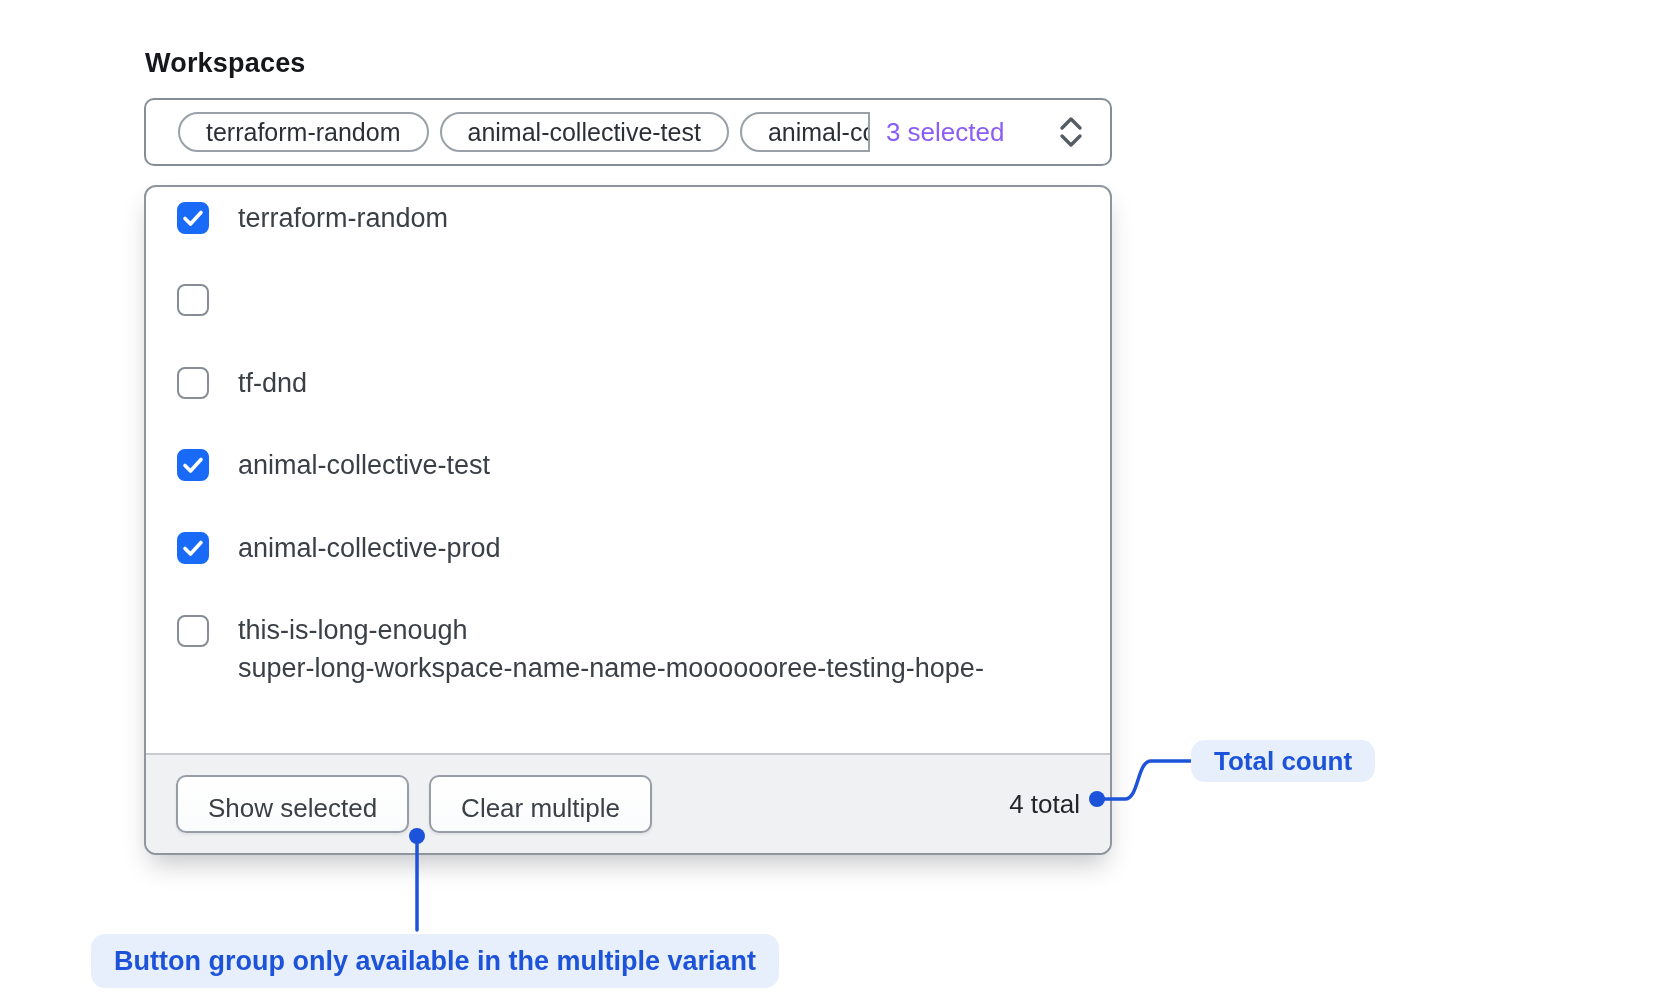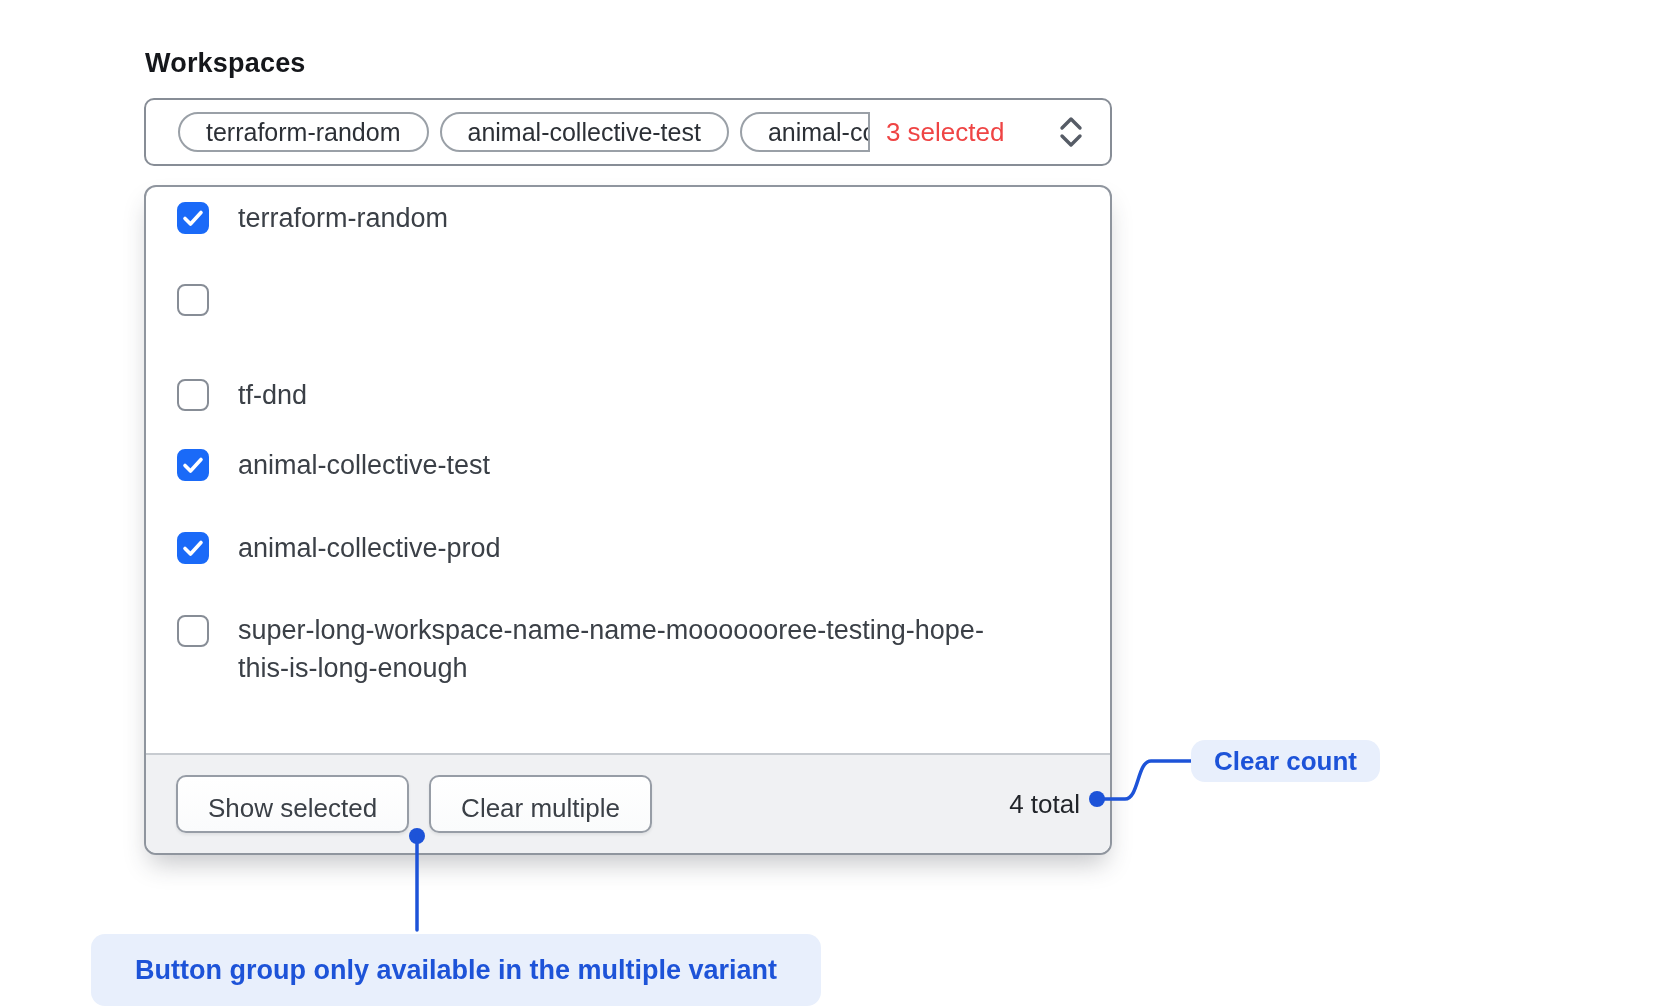--- a/index.html
+++ b/index.html
@@ -14,21 +14,21 @@
   
   .trigger { position: absolute; left: 117px; top: 98px; width: 968px; height: 68px;
     background: #fff; border: 2px solid #878d96; border-radius: 10px;
     display: flex; align-items: center; padding: 0 26px 0 32px; gap: 11px; z-index: 1; }
   .tag-pill { height: 40px; display: flex; align-items: center; padding: 0 26px;
     border: 2px solid #9aa0a7; border-radius: 999px; font-size: 25px; color: #2c3036;
     white-space: nowrap; flex: 0 0 auto; }
   .tag-clip-wrap { height: 40px; width: 130px; overflow: hidden; flex: 0 0 auto;
     border-right: 2px solid #9aa0a7; }
   .tag-clip-wrap .tag-pill { width: 260px; }
-  .selected-count { font-size: 26px; color: #ef4444; margin-left: 5px; white-space: nowrap; }
+  .selected-count { font-size: 26px; color: #8b5cf6; margin-left: 5px; white-space: nowrap; }
   .chevron { margin-left: auto; display: flex; align-items: center; }
 
   
   .panel { position: absolute; left: 117px; top: 185px; width: 968px; height: 670px;
     background: #fff; border: 2px solid #8f959e; border-radius: 12px; z-index: 2;
     box-shadow: 0 14px 26px -6px rgba(42, 48, 58, 0.28); }
   .option-row { position: absolute; left: 31px; display: flex; align-items: center;
     gap: 29px; height: 40px; cursor: pointer; }
   .option-row.two-line { align-items: flex-start; height: 80px; }
   .cbox { width: 32px; height: 32px; border: 2px solid #878d96; border-radius: 8px;
@@ -48,21 +48,21 @@
     background: linear-gradient(#ffffff, #fafbfc); border: 2px solid #979da6;
     border-radius: 10px; box-shadow: 0 2px 3px rgba(30, 34, 40, 0.08);
     font-family: "Liberation Sans", sans-serif; cursor: pointer; white-space: nowrap; }
   .total-count { margin-left: auto; font-size: 26px; color: #22252a; }
 
   
   .conn { position: absolute; z-index: 10; }
   .anno-badge { position: absolute; z-index: 10; display: flex; align-items: center;
     border-radius: 14px; white-space: nowrap; }
   .anno-badge.total { left: 1164px; top: 740px; height: 42px; padding: 0 23px; font-size: 26px; }
-  .anno-badge.group { left: 64px; top: 934px; height: 72px; padding: 0 44px; font-size: 27px; }
+  .anno-badge.group { left: 64px; top: 934px; height: 54px; padding: 0 23px; font-size: 27px; }
 </style>
 </head>
 <body>
 
 <div class="stage">
 
   <div class="field-label">Workspaces</div>
 
   <div class="trigger">
     <span class="tag-pill">terraform-random</span>
@@ -89,21 +89,21 @@
       </span>
       <span class="option-label">terraform-random</span>
     </div>
 
     <div class="option-row" style="top:93px">
       <span class="cbox">
         
       </span>
     </div>
 
-    <div class="option-row" style="top:188px">
+    <div class="option-row" style="top:176px">
       <span class="cbox">
         
       </span>
       <span class="option-label">tf-dnd</span>
     </div>
 
     <div class="option-row checked" style="top:258px">
       <span class="cbox">
         <svg width="24" height="24" viewBox="0 0 24 24">
             <path d="M4 12.5 L9.5 18 L20 6.5" fill="none" stroke="#fff" stroke-width="3.6" stroke-linecap="round" stroke-linejoin="round"></path>
@@ -119,37 +119,37 @@
           </svg>
       </span>
       <span class="option-label">animal-collective-prod</span>
     </div>
 
     <div class="option-row two-line" style="top:424px">
       <span class="cbox">
         
       </span>
       <span class="option-label">
+        <span class="line">this-is-long-enough</span>
         <span class="line">super-long-workspace-name-name-mooooooree-testing-hope-</span>
-        <span class="line">this-is-long-enough</span>
       </span>
     </div>
 
     <div class="panel-footer">
       <button class="footer-btn">Show selected</button>
       <button class="footer-btn">Clear multiple</button>
       <span class="total-count">4 total</span>
     </div>
   </div>
 
   <svg class="conn" style="left:1062px; top:750px;" width="104" height="60">
     <circle cx="8" cy="49" r="8" fill="#1d53d8"></circle>
     <path d="M8 49 H36 C50 49 48 11 62 11 H104" fill="none" stroke="#1d53d8" stroke-width="3.5" stroke-linecap="round"></path>
   </svg>
-  <div class="anno-badge total" style="background: rgb(232, 239, 252); color: rgb(29, 83, 216); font-weight: 600;">Clear count</div>
+  <div class="anno-badge total" style="background: rgb(232, 239, 252); color: rgb(29, 83, 216); font-weight: 600;">Total count</div>
 
   <svg class="conn" style="left:376px; top:822px;" width="28" height="112">
     <circle cx="14" cy="14" r="8" fill="#1d53d8"></circle>
     <path d="M14 14 V108" fill="none" stroke="#1d53d8" stroke-width="3.5" stroke-linecap="round"></path>
   </svg>
   <div class="anno-badge group" style="background: rgb(232, 239, 252); color: rgb(29, 83, 216); font-weight: 600;">Button group only available in the multiple variant</div>
 
 </div>
 
 </body></html>

